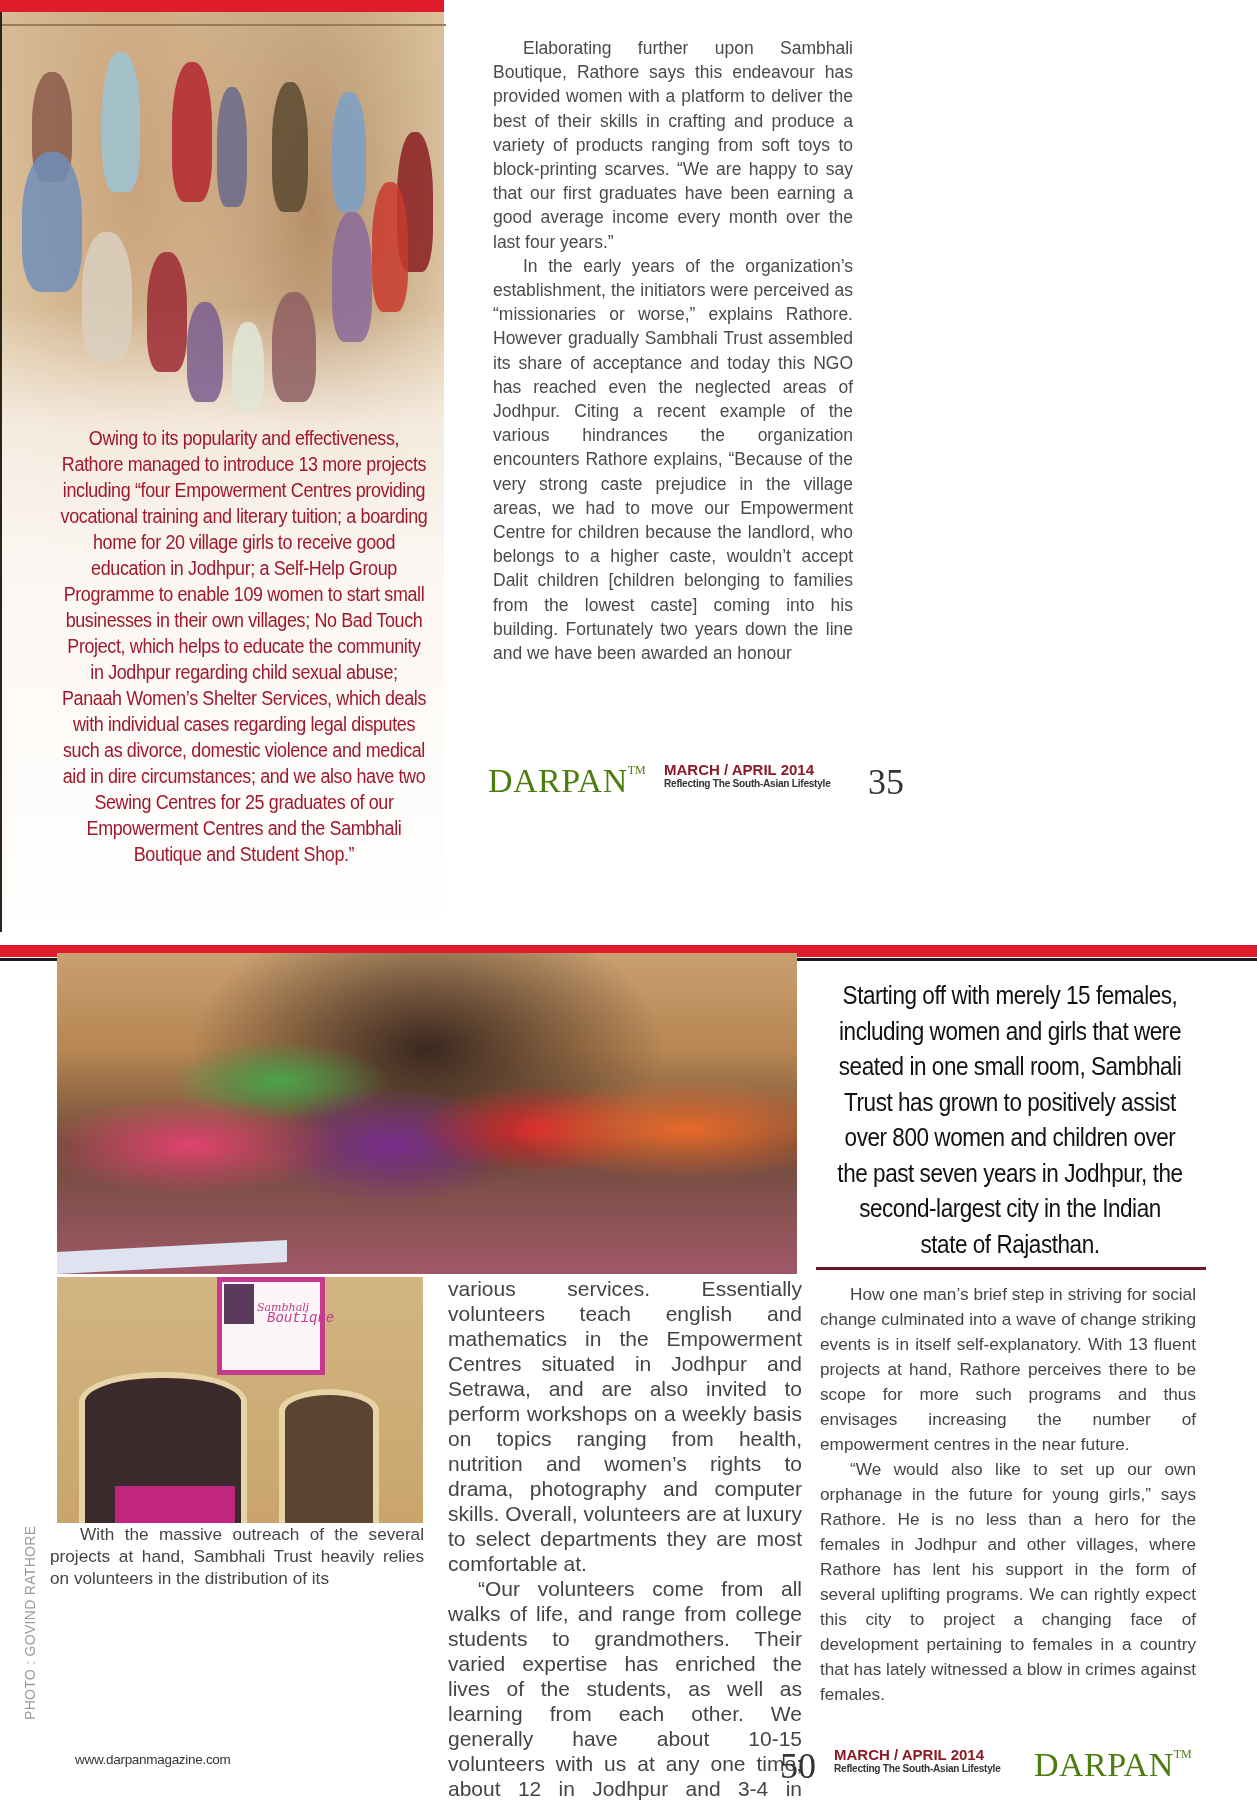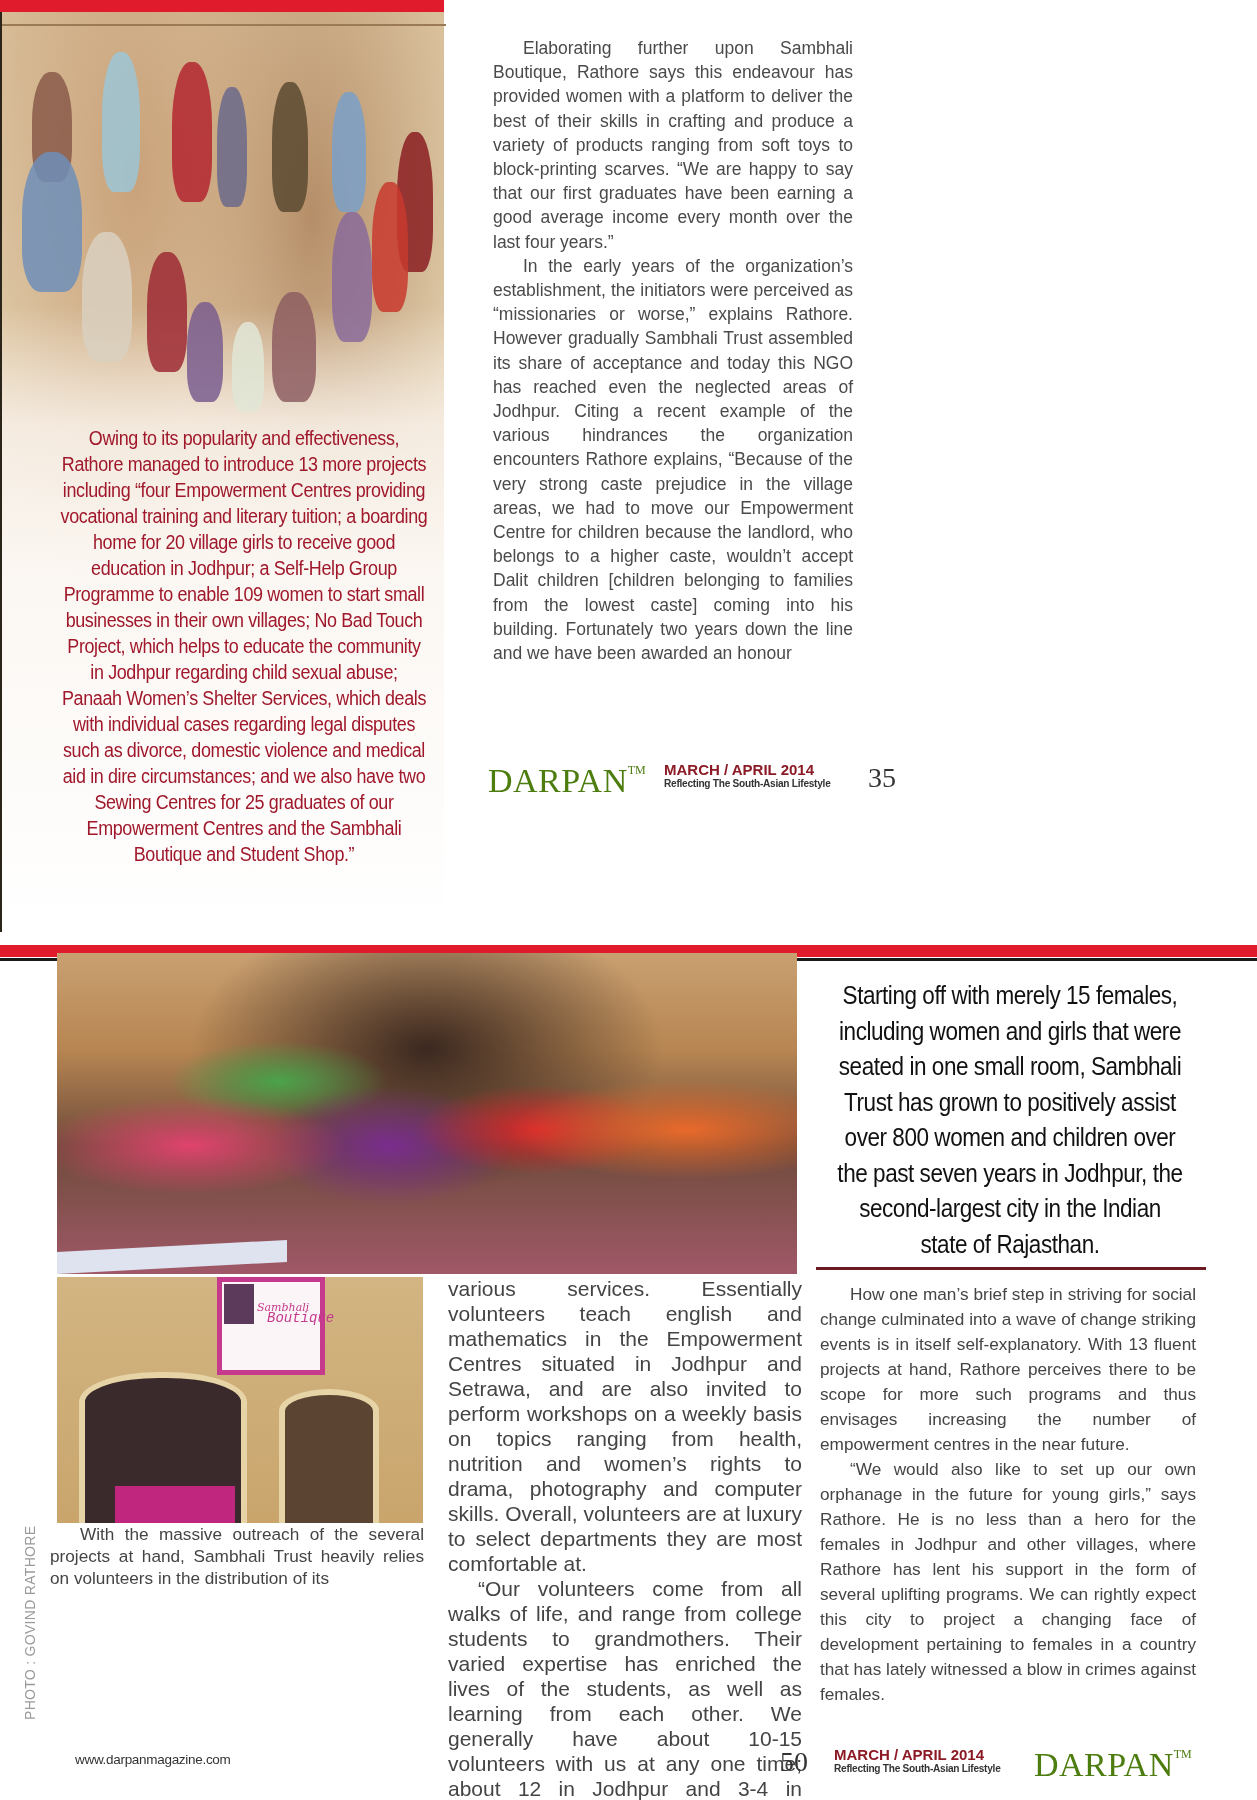--- a/index.html
+++ b/index.html
@@ -30,21 +30,21 @@
       position: absolute; left: 493px; top: 36px; width: 360px;
       font-size: 17.5px; line-height: 24.2px; color: #4a4a4a; text-align: justify;
     }
     .p35-col p { text-indent: 30px; }
 
     .footer35 { position: absolute; left: 488px; top: 760px; width: 420px; height: 40px; }
     .darpan-logo { font-family: "Liberation Serif", serif; color: #4d7c0f; font-size: 34px; letter-spacing: 0.5px; line-height: 1; }
     .darpan-logo sup { font-size: 12px; vertical-align: 18px; letter-spacing: 0; }
     .issue-date { font-family: "Liberation Sans", sans-serif; font-weight: bold; color: #8b1a24; font-size: 15px; line-height: 15px; }
     .tagline { font-family: "Liberation Sans", sans-serif; font-weight: bold; color: #333; font-size: 11.5px; line-height: 12px; letter-spacing: -0.3px; transform: scaleX(0.88); transform-origin: left; white-space: nowrap; }
-    .page-num { font-family: "Liberation Serif", serif; color: #333; font-size: 28px; line-height: 1; }
+    .page-num { font-family: "Liberation Serif", serif; color: #333; font-size: 36px; line-height: 1; }
 
     .footer35 .darpan-logo { position: absolute; left: 0; top: 4px; }
     .footer35 .meta { position: absolute; left: 176px; top: 2px; }
     .footer35 .page-num { position: absolute; left: 380px; top: 4px; }
 
     
     .divider-red { position: absolute; left: 0; top: 945px; width: 1257px; height: 12px; background: #e01b2b; }
     .divider-black { position: absolute; left: 0; top: 958px; width: 1257px; height: 3px; background: #1a1a1a; }
 
     

